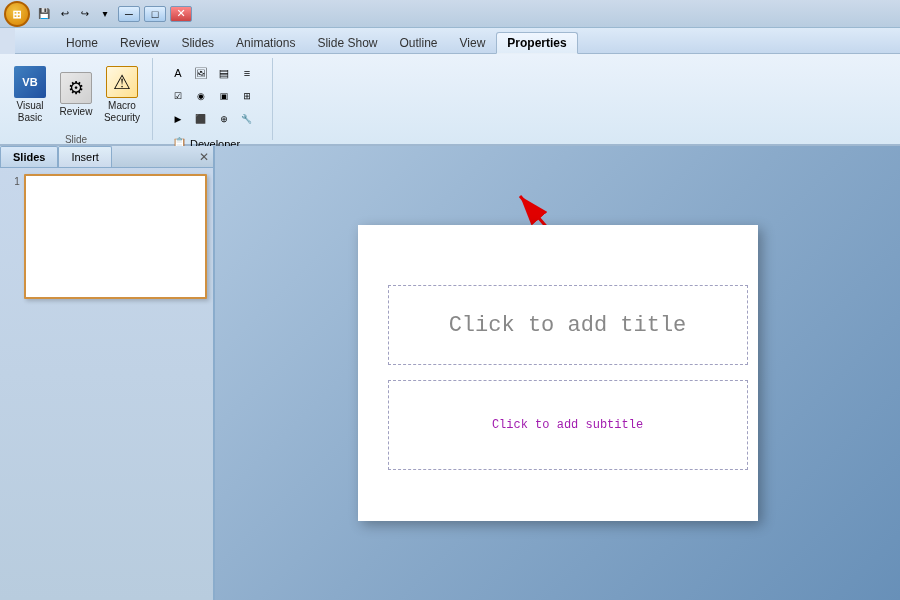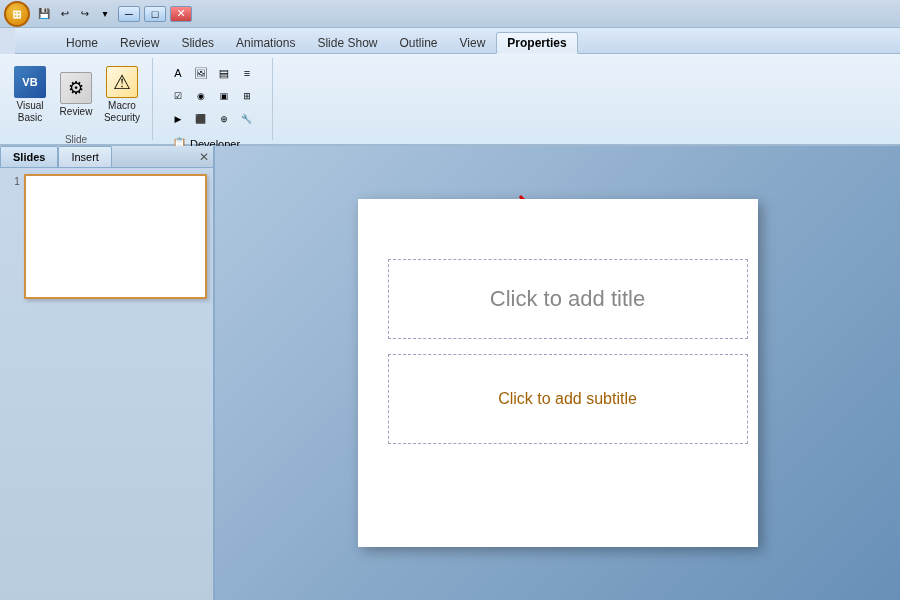--- a/index.html
+++ b/index.html
@@ -168,43 +168,44 @@
       flex: 1;
       background: linear-gradient(135deg, #b0c8e0 0%, #8aaaca 50%, #6890b8 100%);
       display: flex;
       align-items: center;
       justify-content: center;
       position: relative;
       overflow: hidden;
     }
 
     #slide-canvas {
-      width: 400px; height: 348px;
+      width: 400px; height: 296px;
       background: white;
       position: relative;
       box-shadow: 4px 4px 12px rgba(0,0,0,0.3);
+      font-family: Liberation Mono, monospace;
     }
 
     .slide-placeholder {
       position: absolute;
       border: 1.5px dashed #a0a0c0;
       display: flex; align-items: center; justify-content: center;
       cursor: pointer;
     }
     .slide-placeholder.title {
       left: 30px; top: 60px; right: 10px; height: 80px;
     }
     .slide-placeholder.subtitle {
       left: 30px; top: 155px; right: 10px; height: 90px;
     }
     .placeholder-text {
       font-size: 22px; color: #888; font-weight: 300;
     }
     .placeholder-text.sub {
-      font-size: 16px; color: #a16207;
+      font-size: 12px; color: #a21caf;
     }
 
     
     #red-arrow {
       position: absolute;
       top: 30px;
       right: 280px;
       pointer-events: none;
     }
 

